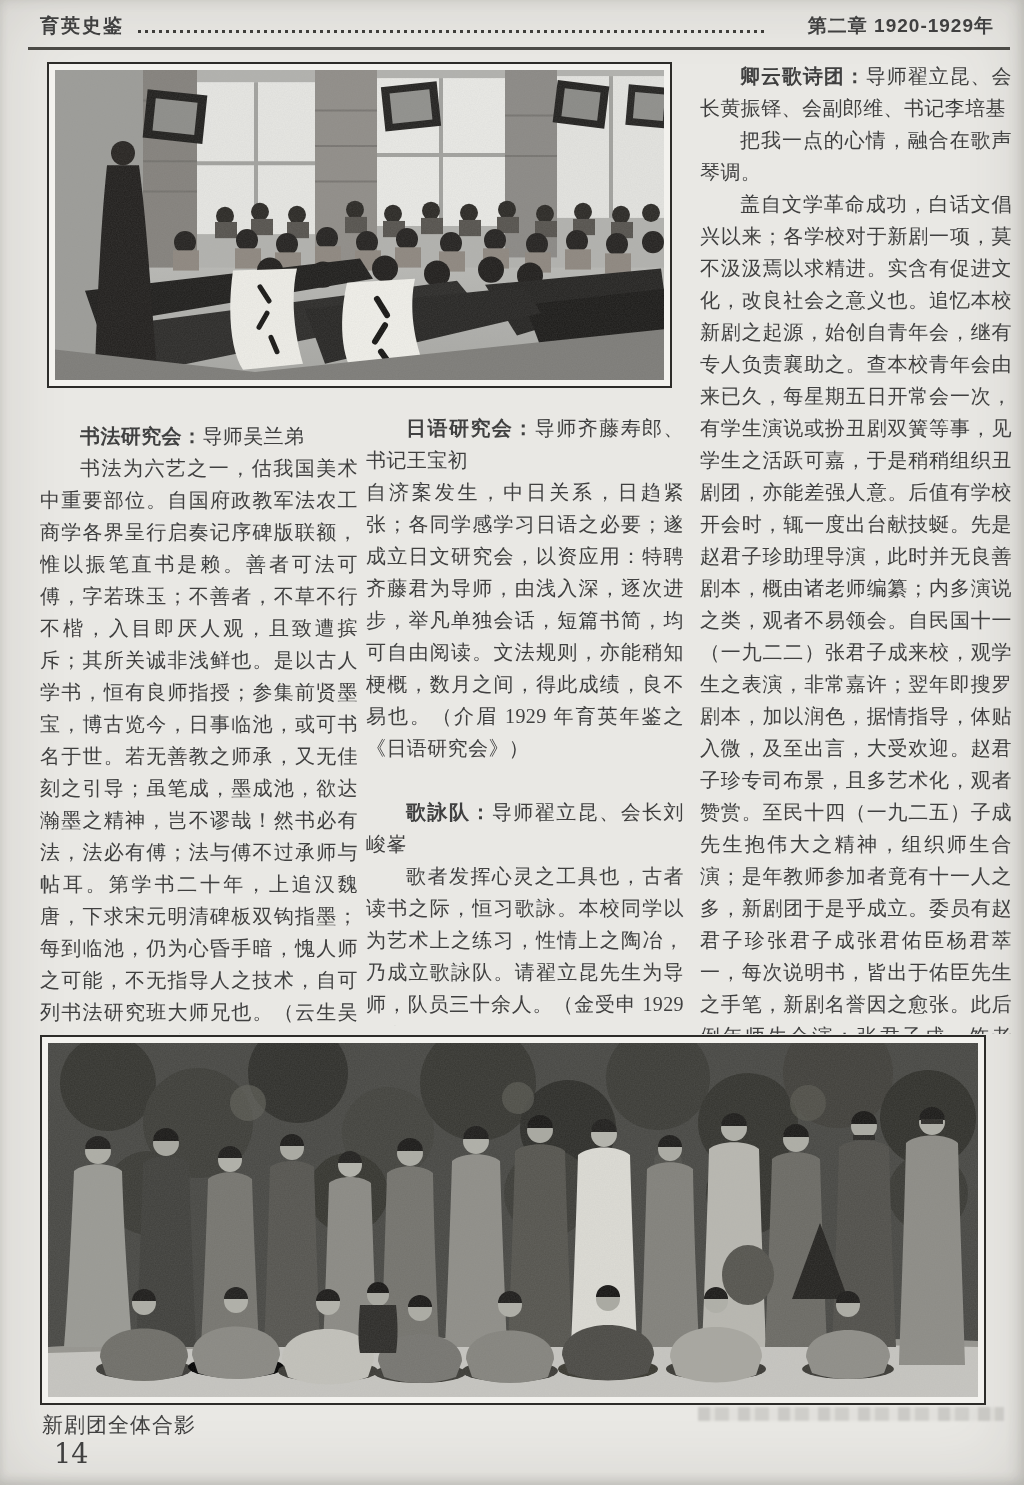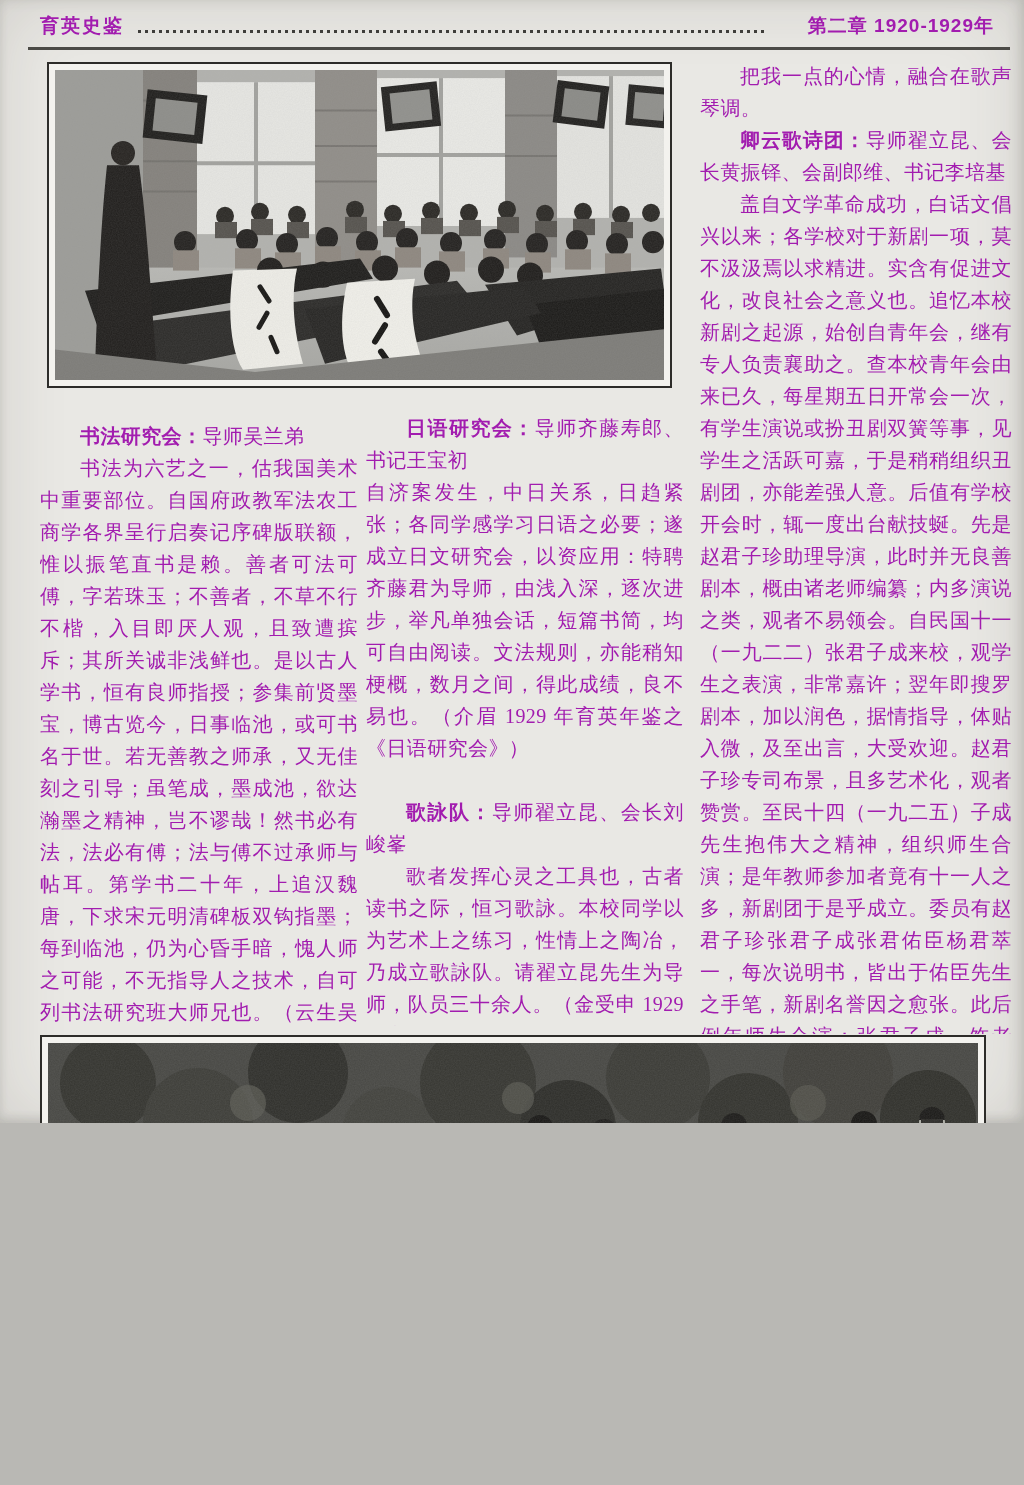--- a/index.html
+++ b/index.html
@@ -1,21 +1,21 @@
 <!DOCTYPE html>
 <html><head>
 <meta charset="utf-8">
 <style>
   html,body{margin:0;padding:0;background:#b9b8b4;}
   .page{
-    position:relative;width:1024px;height:1123px;margin:0 auto;
+    position:relative;width:1024px;height:1485px;margin:0 auto;
     background:#e9e8e4;
     box-shadow:inset 0 0 70px rgba(70,65,55,.14), inset -6px 0 14px rgba(60,55,50,.12), inset 0 -5px 10px rgba(60,55,50,.10);
     font-family:"Liberation Serif","DejaVu Serif",serif;
-    color:#a21caf;overflow:hidden;
+    color:#404040;overflow:hidden;
   }
   
   .hdr-left{position:absolute;left:40px;top:13px;font-size:19px;font-weight:bold;
             font-family:"Liberation Sans","DejaVu Sans",sans-serif;letter-spacing:2px;}
   .hdr-dots{position:absolute;left:138px;right:258px;top:30px;height:3px;
             background:repeating-linear-gradient(90deg,#3e3d3a 0 3px,transparent 3px 7px);}
   .hdr-right{position:absolute;right:30px;top:13px;font-size:19px;font-weight:bold;
              font-family:"Liberation Sans","DejaVu Sans",sans-serif;letter-spacing:1px;}
   .hdr-rule{position:absolute;left:28px;right:14px;top:47px;height:3px;background:#4b4a46;}
   
@@ -212,22 +212,22 @@
   </div>
 
   <div class="col" id="colMid">
     <p class="indent"><span class="hd">日语研究会：</span><span>导师齐藤寿郎、书记王宝初</span></p>
     <p>自济案发生，中日关系，日趋紧张；各同学感学习日语之必要；遂成立日文研究会，以资应用：特聘齐藤君为导师，由浅入深，逐次进步，举凡单独会话，短篇书简，均可自由阅读。文法规则，亦能稍知梗概，数月之间，得此成绩，良不易也。（介眉 1929 年育英年鉴之《日语研究会》）</p>
     <p class="indent gap-before"><span class="hd">歌詠队：</span><span>导师翟立昆、会长刘峻峯</span></p>
     <p class="indent">歌者发挥心灵之工具也，古者读书之际，恒习歌詠。本校同学以为艺术上之练习，性情上之陶冶，乃成立歌詠队。请翟立昆先生为导师，队员三十余人。（金受申 1929 年育英年鉴之《歌咏队》）</p>
   </div>
 
   <div class="col" id="colRight">
+    <p class="indent"><span class="hd">卿云歌诗团：</span><span>导师翟立昆、会长黄振铎、会副郎维、书记李培基</span></p>
     <p class="indent">把我一点的心情，融合在歌声琴调。</p>
-    <p class="indent"><span class="hd">卿云歌诗团：</span><span>导师翟立昆、会长黄振铎、会副郎维、书记李培基</span></p>
     <p class="indent">盖自文学革命成功，白话文倡兴以来；各学校对于新剧一项，莫不汲汲焉以求精进。实含有促进文化，改良社会之意义也。追忆本校新剧之起源，始创自青年会，继有专人负责襄助之。查本校青年会由来已久，每星期五日开常会一次，有学生演说或扮丑剧双簧等事，见学生之活跃可嘉，于是稍稍组织丑剧团，亦能差强人意。后值有学校开会时，辄一度出台献技蜒。先是赵君子珍助理导演，此时并无良善剧本，概由诸老师编纂；内多演说之类，观者不易领会。自民国十一（一九二二）张君子成来校，观学生之表演，非常嘉许；翌年即搜罗剧本，加以润色，据情指导，体贴入微，及至出言，大受欢迎。赵君子珍专司布景，且多艺术化，观者赞赏。至民十四（一九二五）子成先生抱伟大之精神，组织师生合演；是年教师参加者竟有十一人之多，新剧团于是乎成立。委员有赵君子珍张君子成张君佑臣杨君萃一，每次说明书，皆出于佑臣先生之手笔，新剧名誉因之愈张。此后例年师生合演；张君子成，饰老生，派自天</p>
   </div>
 
   <div class="photo-frame" id="photoBottom">
     <svg viewBox="0 0 930 354" preserveAspectRatio="none">
       <defs>
         <filter id="gf2">
             <feTurbulence type="fractalNoise" baseFrequency="0.8" numOctaves="2"></feTurbulence>
           <feColorMatrix type="matrix" values="0 0 0 0 0.4  0 0 0 0 0.4  0 0 0 0 0.4  1 0 0 0 0"></feColorMatrix>
           </filter>

